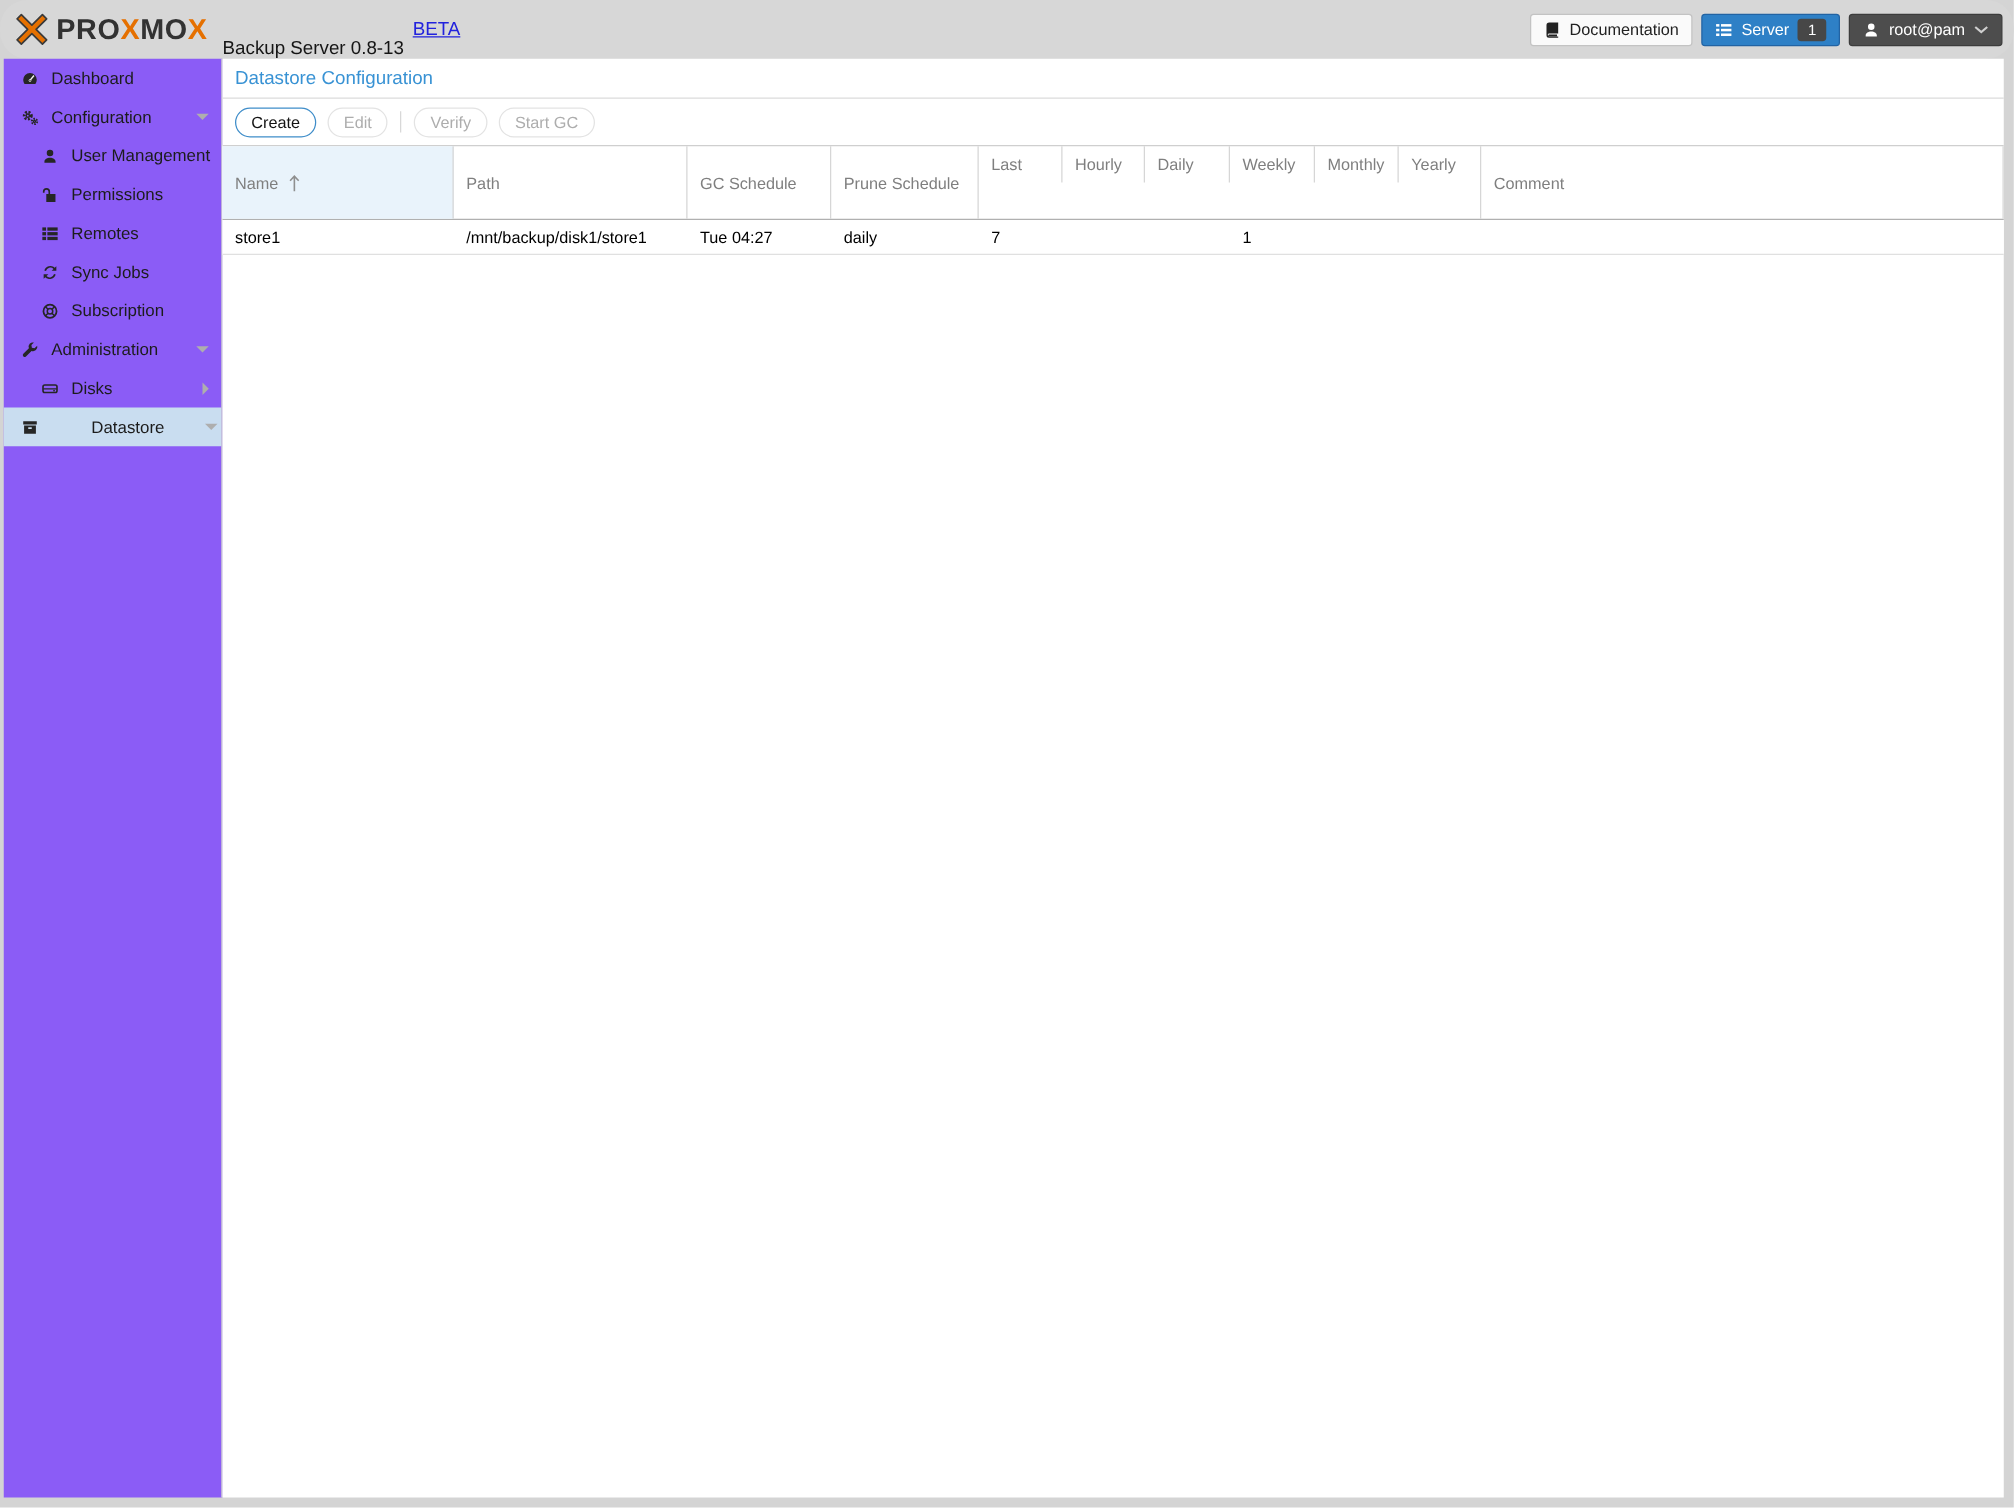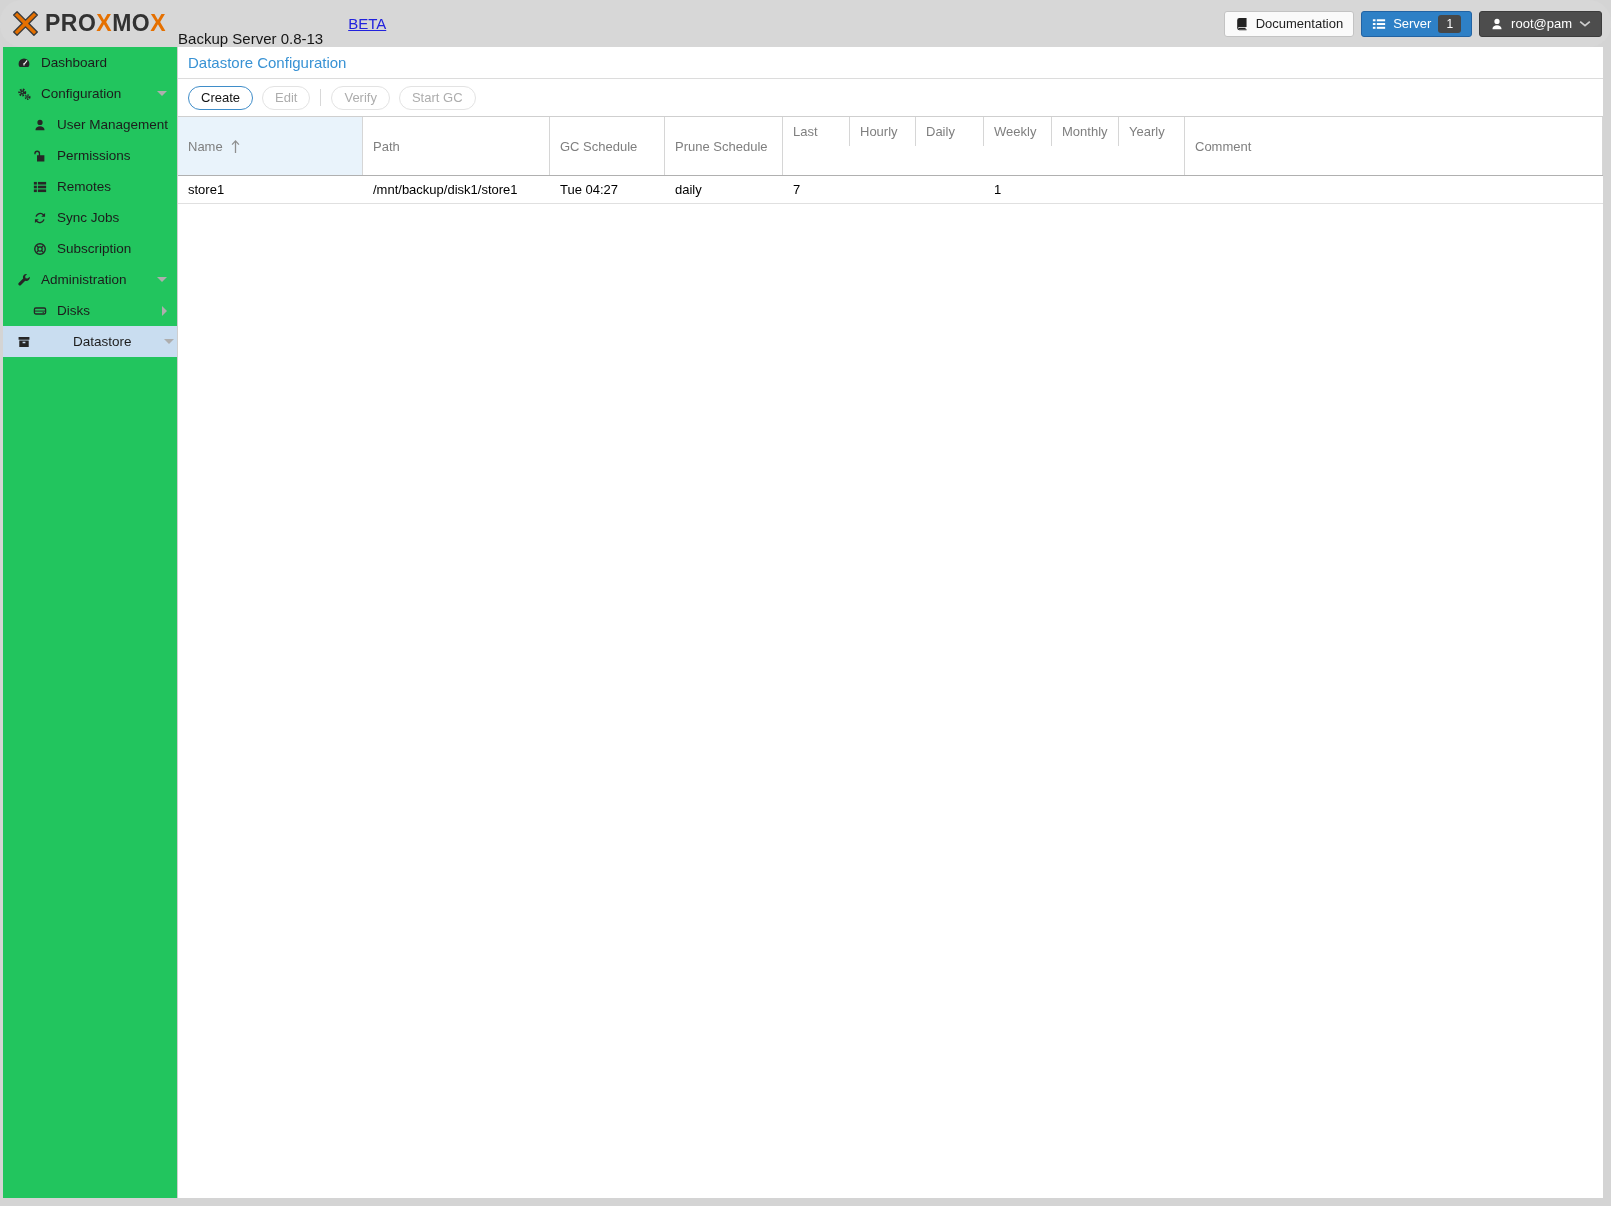--- a/index.html
+++ b/index.html
@@ -18,37 +18,37 @@
     border-radius:22px;
   }
   .brand { display:flex; align-items:center; }
   .brand-mark { width:27px; height:27px; display:block; }
   .wordmark {
     margin-left:6px; font-size:23px; font-weight:800;
     letter-spacing:.5px; color:#323232; line-height:1;
   }
   .wordmark .orange { color:#e57000; }
   .app-title { margin-left:12px; font-size:15px; color:#151515;margin-top:29px; }
-  .beta-link { margin-left:25px; font-size:15px; color:#2222dd; text-decoration:underline; cursor:pointer; }
+  .beta-link { margin-left:7px; font-size:15px; color:#2222dd; text-decoration:underline; cursor:pointer; }
   .topbar-right { margin-left:auto; display:flex; align-items:center; gap:7px;justify-content:space-between; }
   .tb-btn {
     height:26px; display:flex; align-items:center; gap:7px;
     padding:0 10px; border-radius:3px; font-size:13px; cursor:pointer;
   }
   .doc-btn { background:#fafafa; border:1px solid #c3c3c3; color:#222; }
   .tasks-btn { background:#2e80c6; border:1px solid #2263a3; color:#fff; }
   .tasks-badge { background:#474747; color:#fff; border-radius:3px; padding:2px 8px; font-size:12px; }
   .user-btn { background:#4d4d4d; border:1px solid #3c3c3c; color:#fff; }
   .icon14 { width:14px; height:14px; display:block; }
   .icon12 { width:12px; height:12px; display:block; }
 
   
   .main { display:flex; height:1151px; margin:0 8px 0 3px; }
   .sidebar {
-    width:175px; background:#22c55e; border-right:1px solid #cfcfcf;
+    width:175px; background:#8b5cf6; border-right:1px solid #cfcfcf;
     flex-shrink:0;
   }
   .side-item {
     height:31px; display:flex; align-items:center;
     padding-left:12px; font-size:13.5px; color:#1c1c1c; cursor:pointer;
   }
   .side-item.l1 { padding-left:28px; }
   .side-item.selected { background:#c9ddf0;gap:32px; }
   .sicon { width:18px; display:flex; justify-content:center; margin-right:8px; color:#262626; flex-shrink:0; }
   .slabel { white-space:nowrap; }

